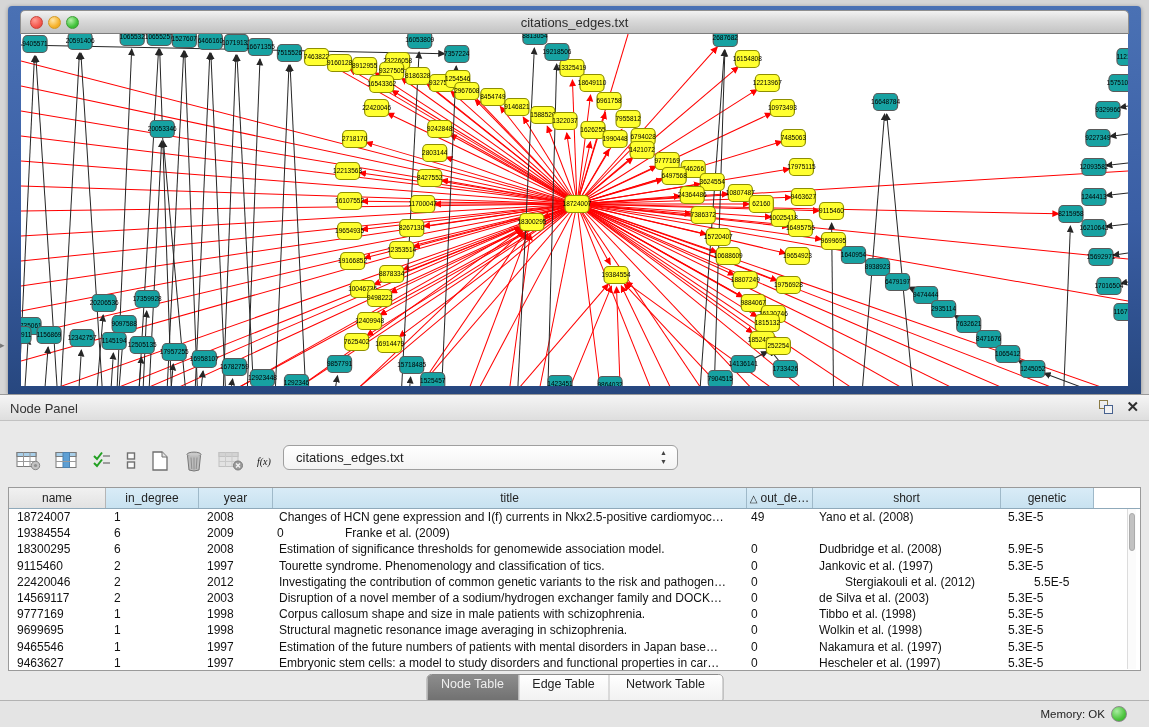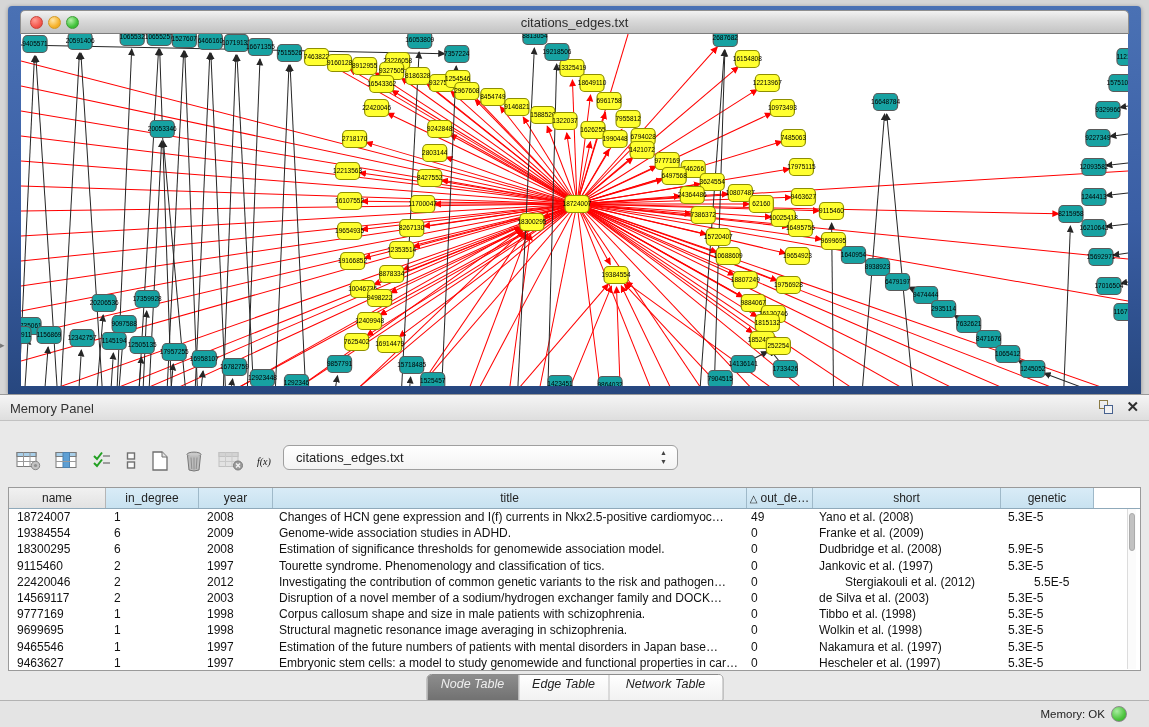--- a/index.html
+++ b/index.html
@@ -90,21 +90,21 @@
   }
   .vscroll{
     position:absolute; right:4px; top:21px; bottom:1px; width:9px;
     border-left:1px solid #dcdcdc; background:#fbfbfb;
   }
   .vthumb{ position:absolute; left:1px; right:1px; top:4px; height:38px; background:#c2c2c2; border:1px solid #ababab; border-radius:4px; }
 
   .tabs{
     position:absolute; left:50%; top:279px; transform:translateX(-50%);
     display:flex; height:30px; border:1px solid #8c8c8c; border-radius:5px;
-    overflow:hidden; background:#fff; box-shadow:0 1px 1px rgba(255,255,255,.8);font-style:italic;
+    overflow:hidden; background:#fff; box-shadow:0 1px 1px rgba(255,255,255,.8);
   }
   .tab{
     font-size:12.5px; line-height:19px; text-align:center; color:#222;
     background:linear-gradient(180deg,#ffffff,#f0f0f0);
     border-left:1px solid #b9b9b9; flex:none;
   }
   .tab:first-child{ border-left:none; }
   .tab.selected{
     background:linear-gradient(180deg,#8d8d8d,#6e6e6e);
     color:#efefef;
@@ -847,21 +847,21 @@
           <text x="1070" y="215" text-anchor="middle" font-size="6.5" fill="#000">8215958</text>
         </g>
       </svg>
   </div>
 </div>
 <div class="side-arrow">▸</div>
 <div class="split-handle">▲<br>▼</div>
 
 <div class="table-panel">
   <div class="panel-header">
-    <span class="panel-title">Memory Panel</span>
+    <span class="panel-title">Node Panel</span>
     <span class="panel-header-icons">
       <span class="float-icon">
           <span class="sq1"></span>
           <span class="sq2"></span>
         </span>
       <span class="close-x">✕</span>
     </span>
   </div>
 
   <div class="toolbar">
@@ -953,21 +953,20 @@
           <div class="td" style="width: 74px; padding-left: 8px;">2008</div>
           <div class="td" style="width: 474px; padding-left: 6px;">Changes of HCN gene expression and I(f) currents in Nkx2.5-positive cardiomyoc…</div>
           <div class="td" style="width: 66px; padding-left: 4px;">49</div>
           <div class="td" style="width: 188px; padding-left: 6px;">Yano et al. (2008)</div>
           <div class="td" style="width: 93px; padding-left: 7px;">5.3E-5</div>
         </div>
         <div class="tr">
           <div class="td" style="width: 97px; padding-left: 8px;">19384554</div>
           <div class="td" style="width: 93px; padding-left: 8px;">6</div>
           <div class="td" style="width: 74px; padding-left: 8px;">2009</div>
-          <div class="td" style="width: 474px; padding-left: 6px;">Genome-wide association studies in ADHD.</div>
           <div class="td" style="width: 66px; padding-left: 4px;">0</div>
           <div class="td" style="width: 188px; padding-left: 6px;">Franke et al. (2009)</div>
           <div class="td" style="width: 93px; padding-left: 7px; margin-top: 18px;">5.6E-5</div>
         </div>
         <div class="tr">
           <div class="td" style="width: 97px; padding-left: 8px;">18300295</div>
           <div class="td" style="width: 93px; padding-left: 8px;">6</div>
           <div class="td" style="width: 74px; padding-left: 8px;">2008</div>
           <div class="td" style="width: 474px; padding-left: 6px;">Estimation of significance thresholds for genomewide association model.</div>
           <div class="td" style="width: 66px; padding-left: 4px;">0</div>
@@ -1025,21 +1024,21 @@
           <div class="td" style="width: 74px; padding-left: 8px;">1997</div>
           <div class="td" style="width: 474px; padding-left: 6px;">Estimation of the future numbers of patients with mental disorders in Japan base…</div>
           <div class="td" style="width: 66px; padding-left: 4px;">0</div>
           <div class="td" style="width: 188px; padding-left: 6px;">Nakamura et al. (1997)</div>
           <div class="td" style="width: 93px; padding-left: 7px;">5.3E-5</div>
         </div>
         <div class="tr">
           <div class="td" style="width: 97px; padding-left: 8px;">9463627</div>
           <div class="td" style="width: 93px; padding-left: 8px;">1</div>
           <div class="td" style="width: 74px; padding-left: 8px;">1997</div>
-          <div class="td" style="width: 474px; padding-left: 6px;">Embryonic stem cells: a model to study genomewide and functional properties in car…</div>
+          <div class="td" style="width: 474px; padding-left: 6px;">Embryonic stem cells: a model to study disorders and functional properties in car…</div>
           <div class="td" style="width: 66px; padding-left: 4px;">0</div>
           <div class="td" style="width: 188px; padding-left: 6px;">Hescheler et al. (1997)</div>
           <div class="td" style="width: 93px; padding-left: 7px;">5.3E-5</div>
         </div>
       </div>
     <div class="vscroll">
       <div class="vthumb"></div>
     </div>
   </div>
 

